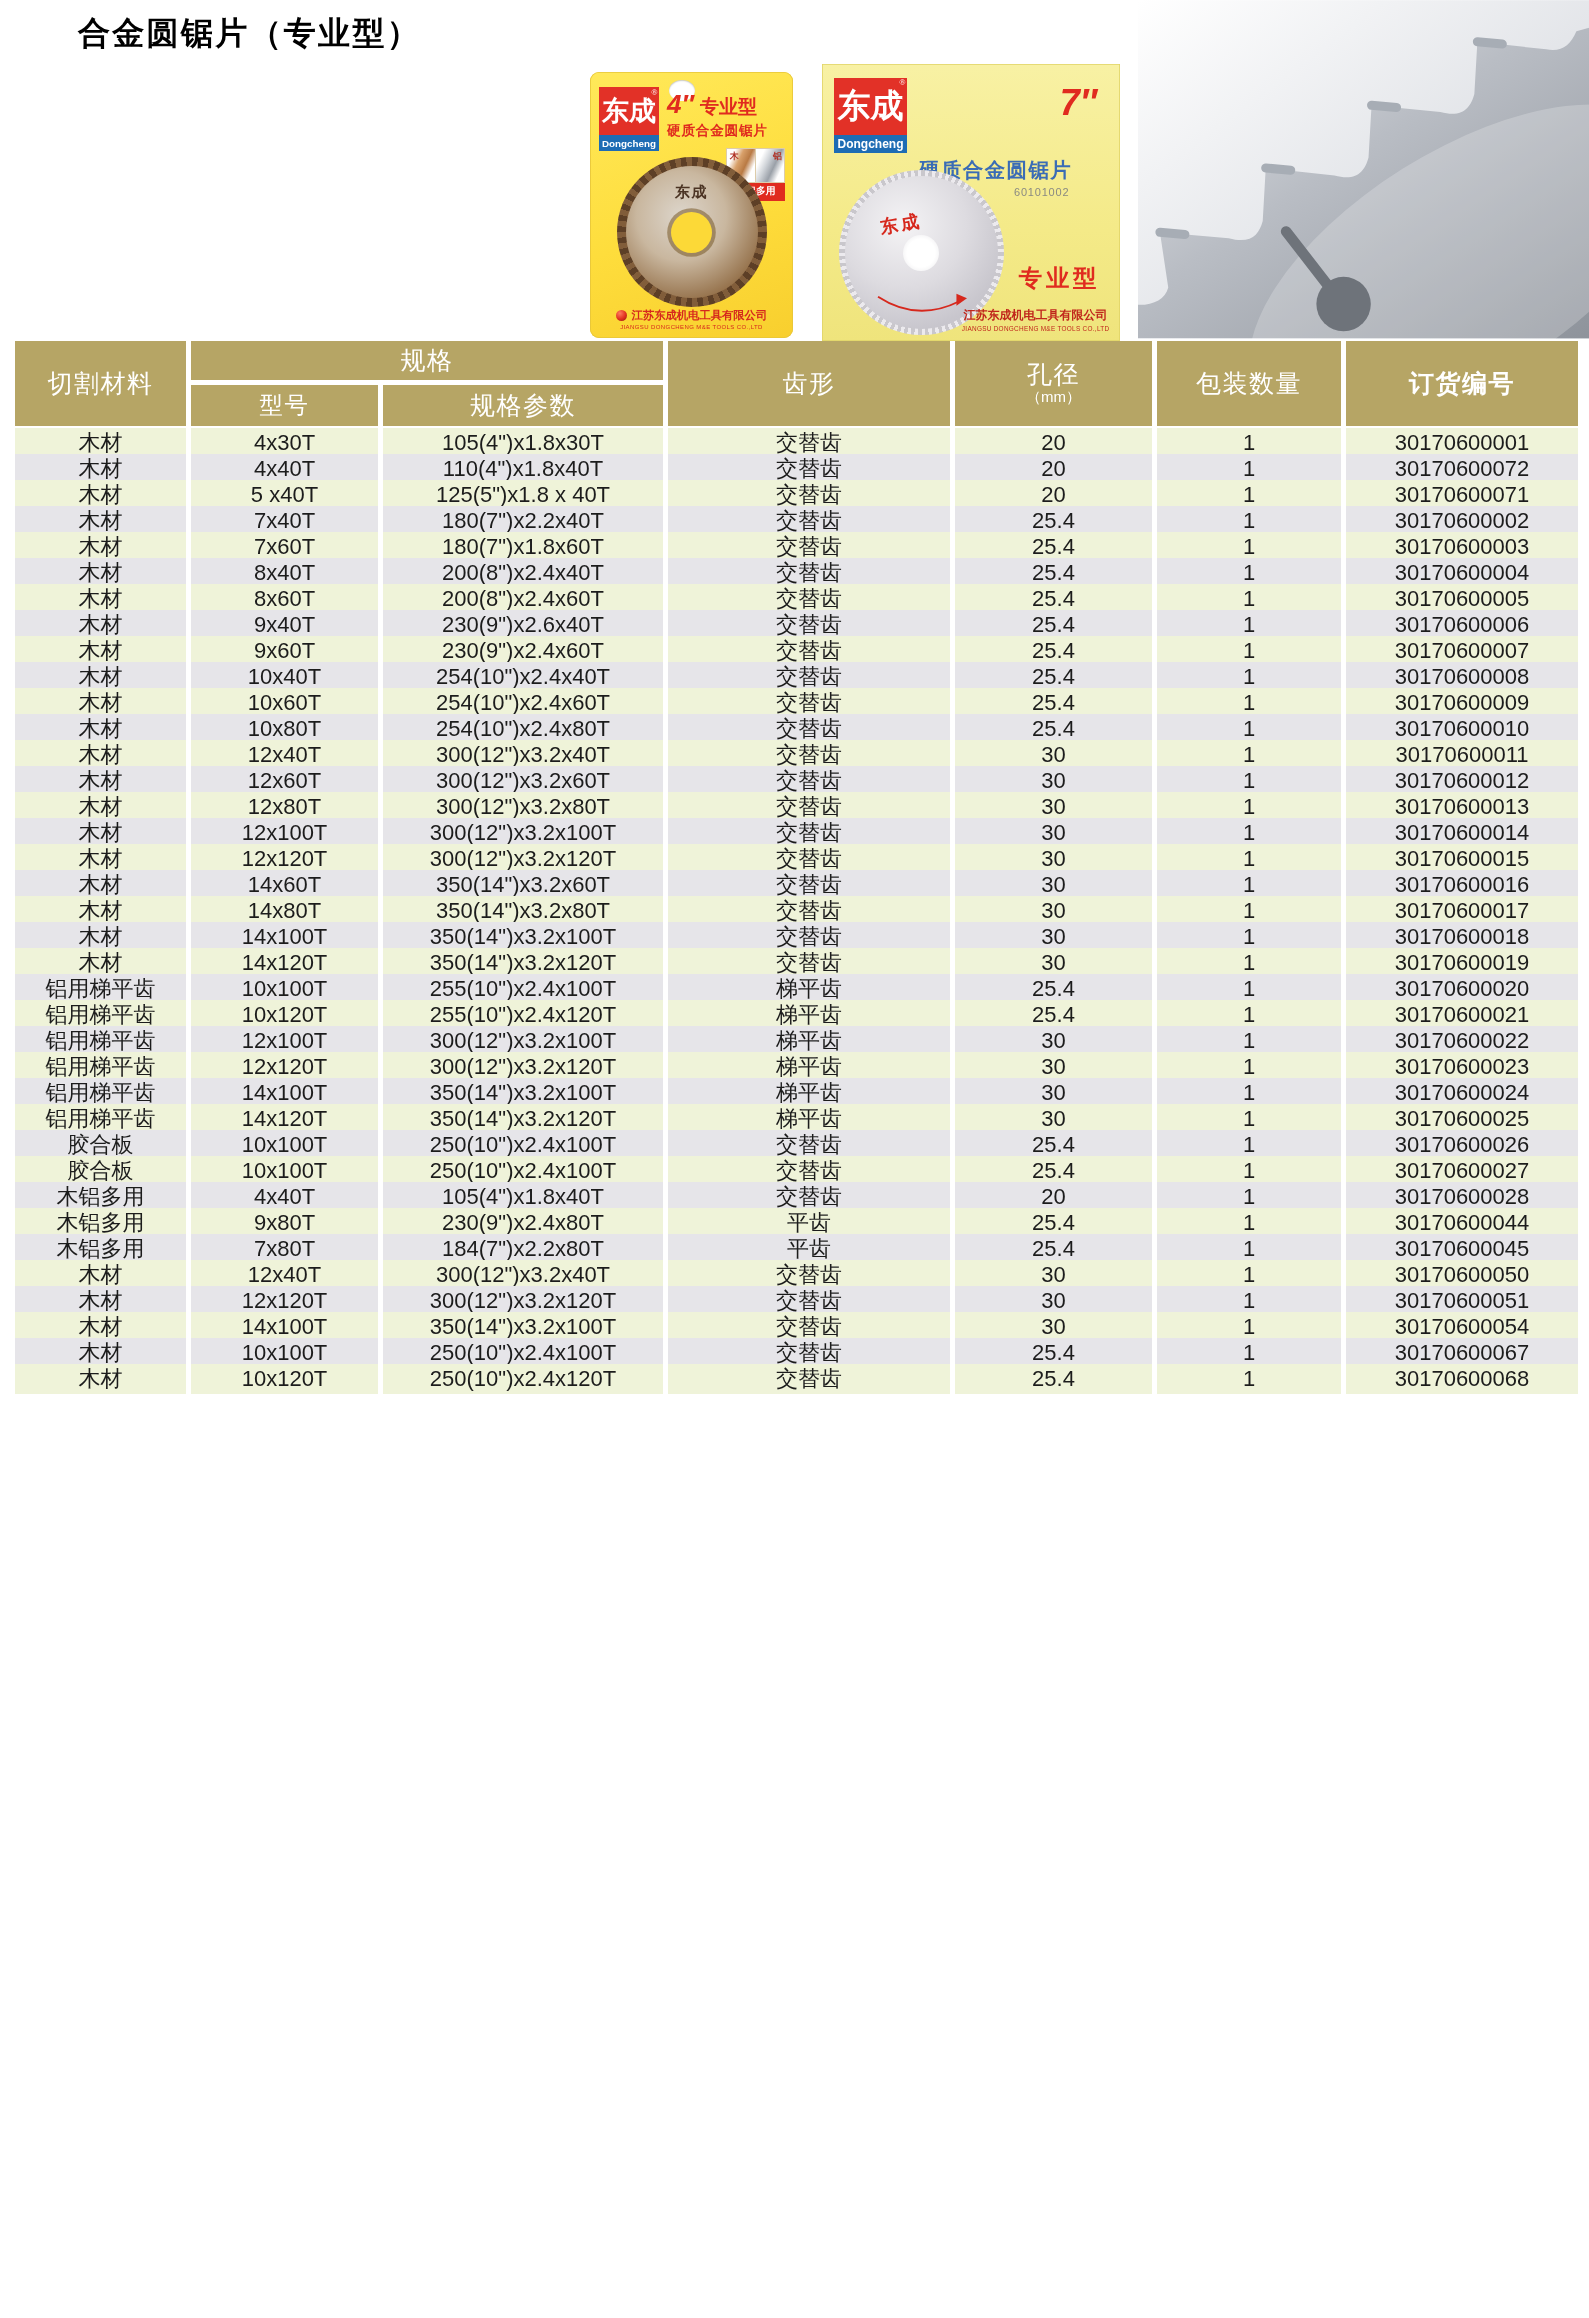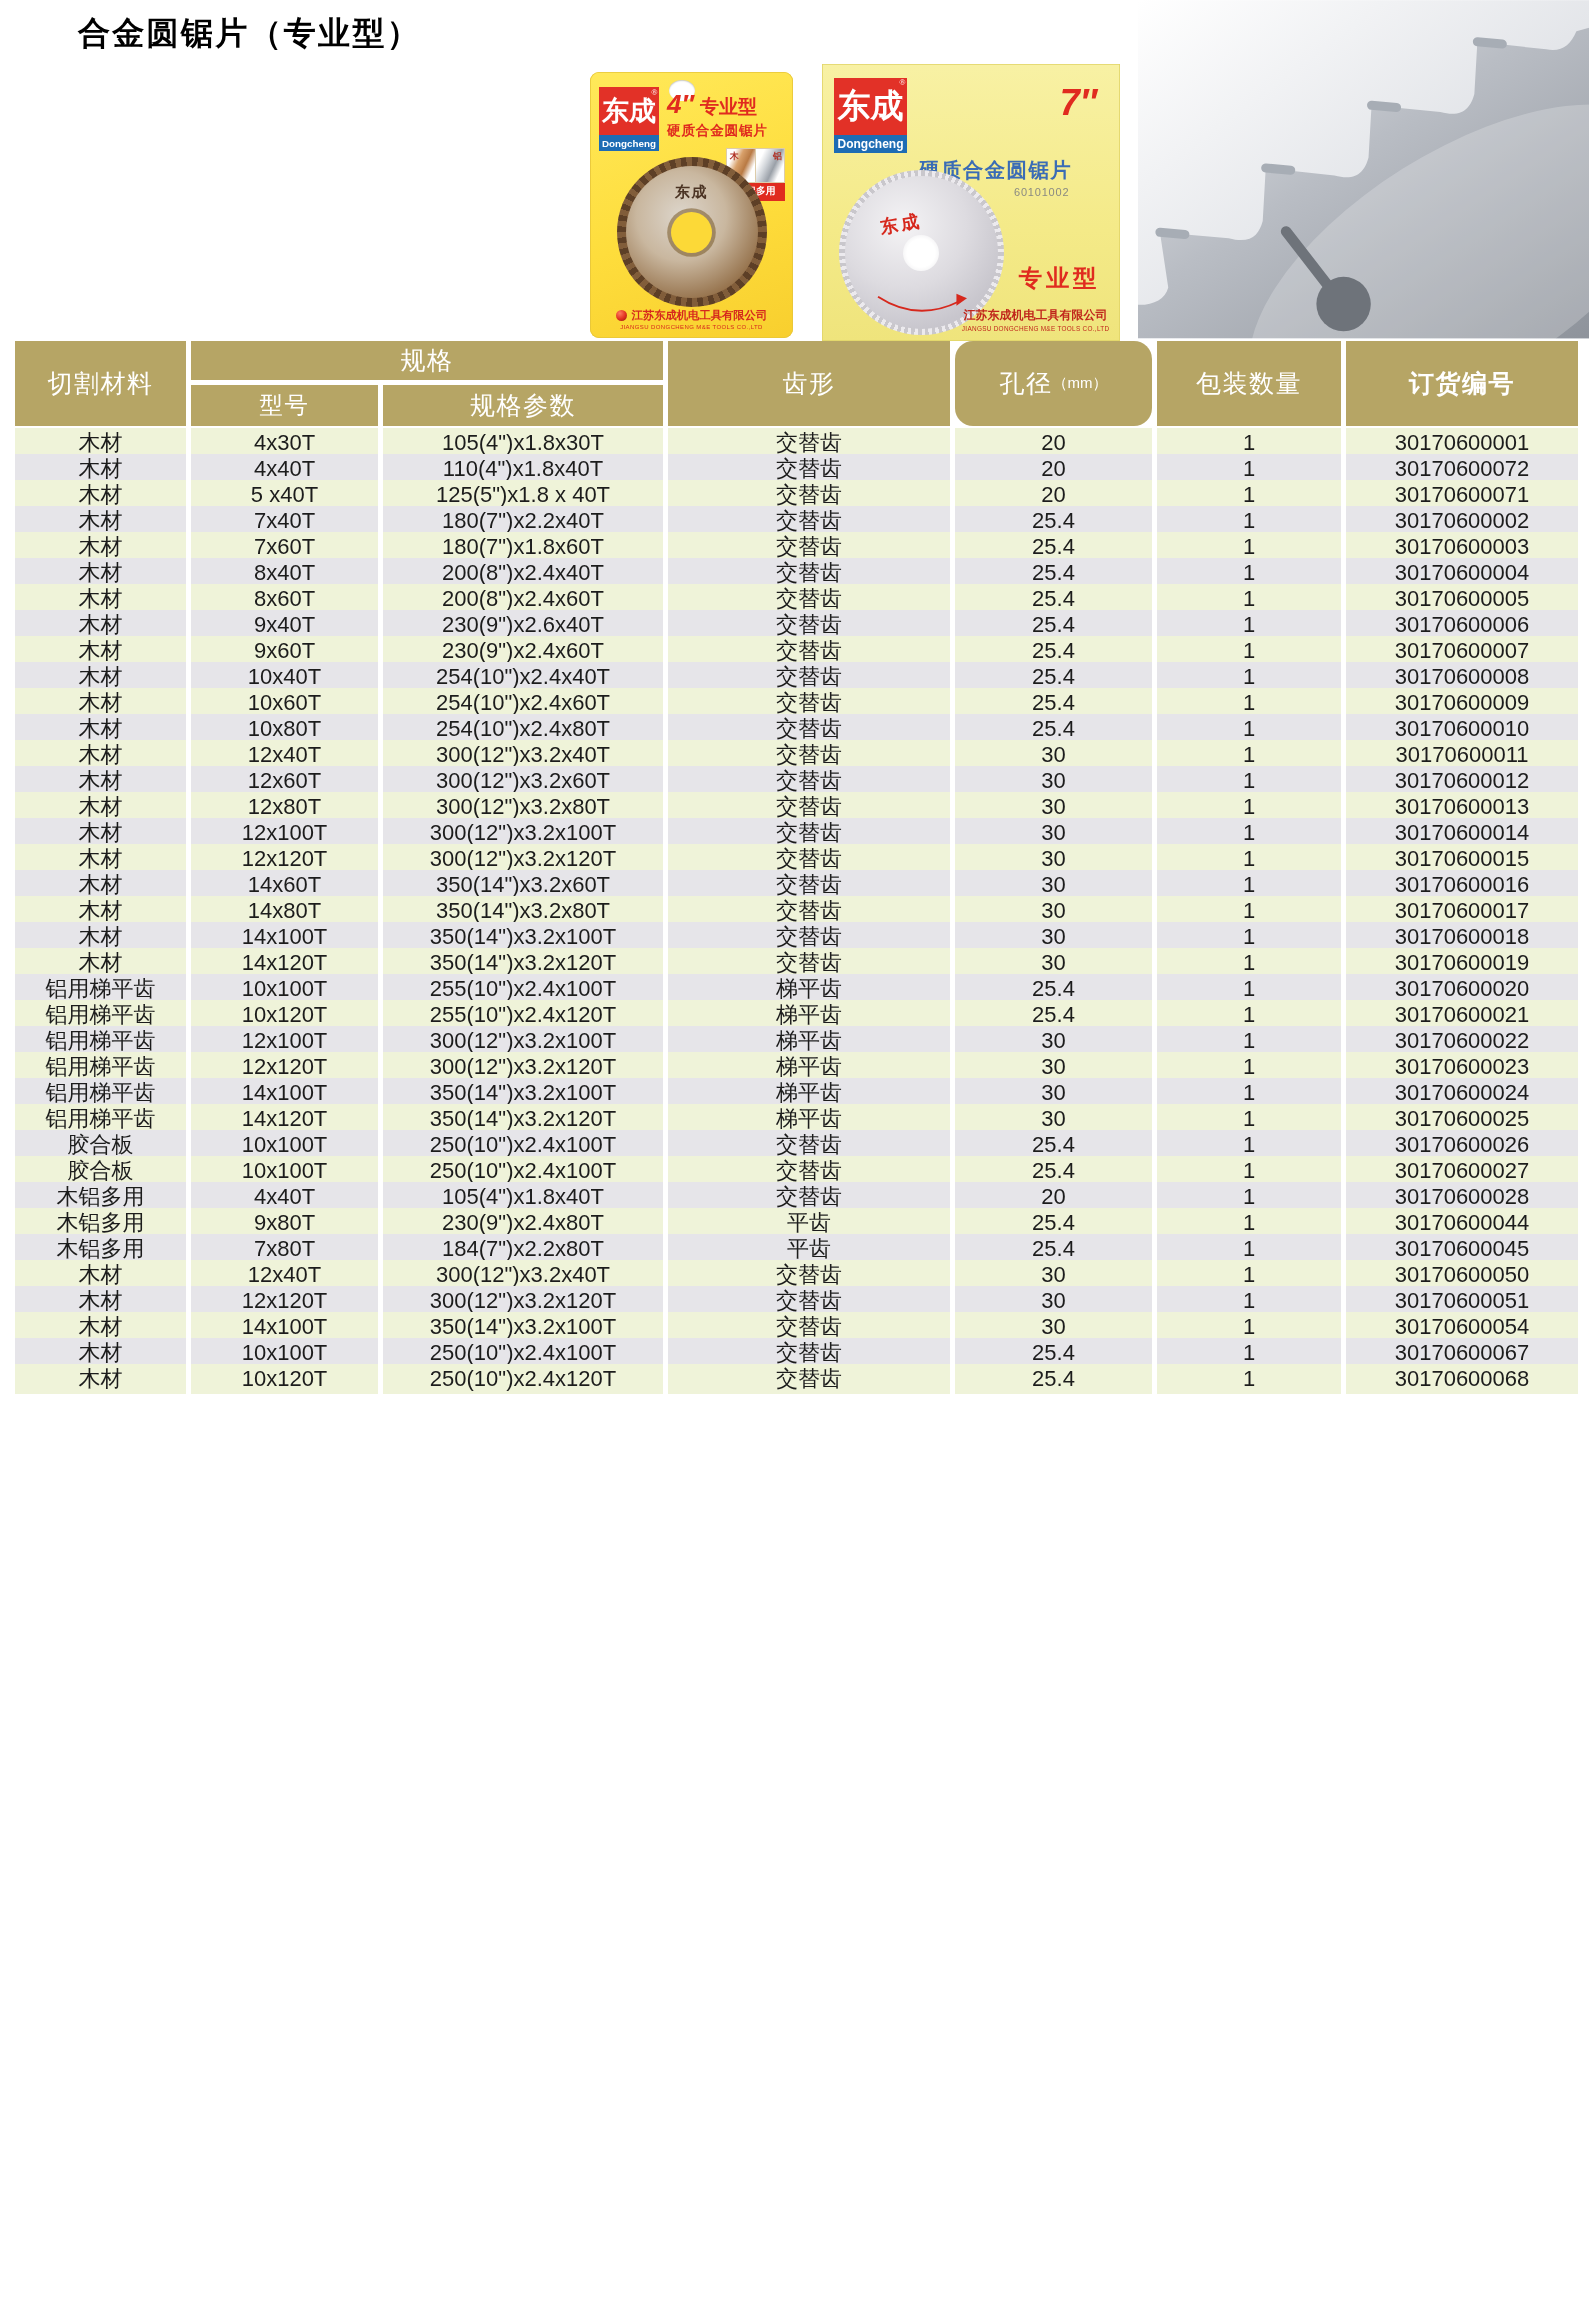--- a/index.html
+++ b/index.html
@@ -118,21 +118,21 @@
   .thead{grid-template-rows:39px 41px;row-gap:4.5px;}
   .th{
     background:#b6a565;color:#fff;display:flex;align-items:center;justify-content:center;
     font-size:25px;letter-spacing:1.5px;
   }
   .th.material{grid-column:1;grid-row:1/3;}
   .th.spec-group{grid-column:2/4;grid-row:1;text-align:center;}
   .th.model{grid-column:2;grid-row:2;font-size:23.4px;}
   .th.specp{grid-column:3;grid-row:2;font-size:25px;}
   .th.tooth{grid-column:4;grid-row:1/3;font-family:Liberation Serif, serif;}
-  .th.bore{grid-column:5;grid-row:1/3;flex-direction:row;line-height:1.1;border-radius:18px;}
+  .th.bore{grid-column:5;grid-row:1/3;flex-direction:column;line-height:1.1;}
   .th.bore .unit{font-size:15px;letter-spacing:0;}
   .th.qty{grid-column:6;grid-row:1/3;}
   .th.order{grid-column:7;grid-row:1/3;font-weight:bold;}
   .trow{height:24px;margin-top:2px;}
   .td{
     display:flex;align-items:center;justify-content:center;
     font-size:22px;color:#1c1c1c;white-space:nowrap;
   }
   .trow.even .td{background:#eff3d9;}
   .trow.odd  .td{background:#e6e5e9;}

